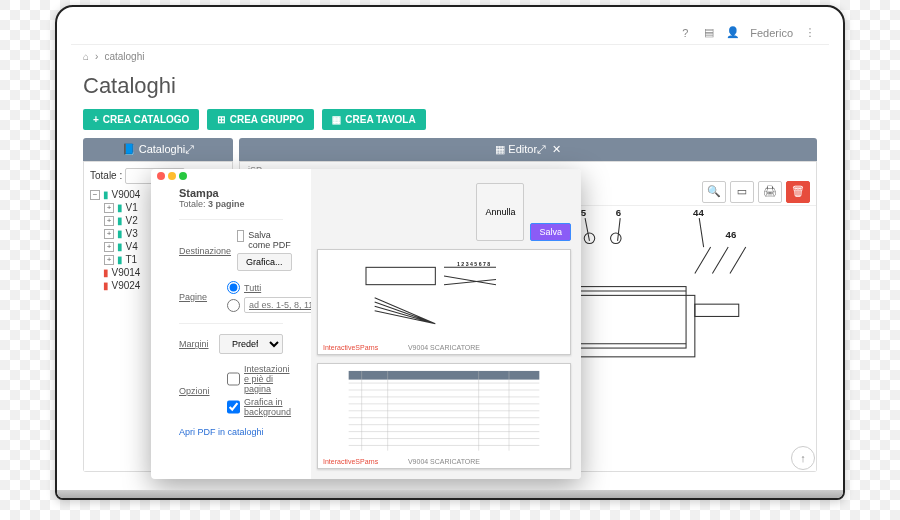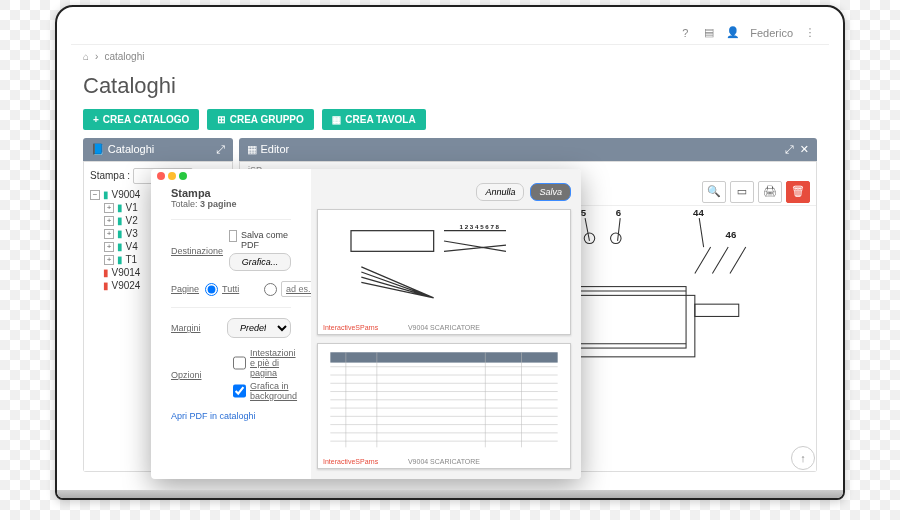--- a/index.html
+++ b/index.html
@@ -8,21 +8,21 @@
 .laptop::after { content: ""; position: absolute; left: -40px; right: -40px; bottom: -10px; height: 18px; background: linear-gradient(#ccc,#888); border-radius: 0 0 30px 30px; }
 .screen { position: absolute; inset: 14px; background: #fff; display: flex; flex-direction: column; font-size: 11px; color: #333; }
 .topbar { height: 24px; border-bottom: 1px solid #eee; display: flex; align-items: center; justify-content: flex-end; gap: 10px; padding: 0 12px; color: #888; }
 .topbar .ic { width: 14px; height: 14px; display: inline-flex; align-items: center; justify-content: center; cursor: pointer; }
 .crumb { height: 22px; padding: 0 12px; display: flex; align-items: center; gap: 6px; color: #888; font-size: 10px; }
 .title { padding: 6px 12px 10px; font-size: 22px; color: #555; font-weight: 300; }
 .actions { padding: 0 12px 8px; display: flex; gap: 8px; }
 .btn-g { background: #1abc9c; color: #fff; border: none; padding: 5px 10px; font-size: 10px; font-weight: bold; border-radius: 2px; cursor: pointer; display: inline-flex; gap: 4px; align-items: center; }
 .panels { flex: 1; display: flex; gap: 6px; padding: 0 12px 12px; position: relative; }
 .panel { display: flex; flex-direction: column; border-radius: 3px; overflow: hidden; }
-.panel-hd { background: #7b8a9c; color: #fff; padding: 5px 8px; font-size: 11px; display: flex; align-items: center; justify-content: space-between; }
+.panel-hd { background: #7b8a9c; color: #fff; padding: 5px 8px; font-size: 11px; display: flex; align-items: center; justify-content: center; }
 .panel-hd .picon { display: flex; gap: 6px; }
 .catalog-panel { width: 150px; }
 .catalog-body { background: #fff; border: 1px solid #ddd; flex: 1; padding: 6px; font-size: 10px; }
 .tree-row { display: flex; align-items: center; gap: 3px; padding: 1px 0; cursor: pointer; }
 .tree-row .sq { width: 10px; height: 10px; border: 1px solid #aaa; display: inline-flex; align-items: center; justify-content: center; font-size: 8px; color: #666; }
 .tree-row .doc { color: #1abc9c; }
 .tree-row.red .doc { color: #e74c3c; }
 .tree-indent { margin-left: 14px; }
 .editor-panel { flex: 1; }
 .editor-body { flex: 1; background: #fff; border: 1px solid #ddd; position: relative; }
@@ -32,27 +32,27 @@
 .tspacer { flex: 1; }
 .diagram { position: absolute; top: 28px; left: 0; right: 0; bottom: 0; }
 .diagram svg { width: 100%; height: 100%; }
 .callout { font: bold 11px Arial; fill: #222; }
 .part { stroke: #333; stroke-width: 1.2; fill: none; }
 
 
 .dialog { position: absolute; left: 80px; top: 148px; width: 430px; height: 310px; background: #fff; box-shadow: 0 8px 28px rgba(0,0,0,.35); border-radius: 4px; display: flex; overflow: hidden; font-size: 10px; color: #444; }
 .dlg-tl { position: absolute; top: 3px; left: 6px; display: flex; gap: 3px; }
 .dlg-tl span { width: 8px; height: 8px; border-radius: 50%; display: inline-block; }
-.dlg-left { width: 160px; padding: 18px 20px 10px; display: flex; flex-direction: column; gap: 10px; }
+.dlg-left { width: 160px; padding: 18px 28px 10px; display: flex; flex-direction: column; gap: 10px; }
 .dlg-left h4 { font-size: 11px; font-weight: bold; }
 .dlg-left .sub { font-size: 9px; color: #666; }
 .dlg-row { display: flex; align-items: center; gap: 6px; font-size: 9px; }
 .dlg-row label { width: 56px; color: #666; text-decoration: underline; }
-.dlg-btn { border: 1px solid #ccc; background: #f5f5f5; padding: 3px 8px; border-radius: 7px; cursor: pointer; font-size: 9px; font-style: italic; }
-.dlg-btn.primary { background: #737373; border-color: #3b8bff; color: #fff; }
+.dlg-btn { border: 1px solid #ccc; background: #f5f5f5; padding: 3px 8px; border-radius: 2px; cursor: pointer; font-size: 9px; }
+.dlg-btn.primary { background: #8b5cf6; border-color: #3b8bff; color: #fff; margin-top: 40px; }
 .dlg-input { border: 1px solid #ccc; padding: 2px 4px; font-size: 9px; width: 80px; border-radius: 2px; }
 .link { color: #2a6fd6; font-size: 9px; cursor: pointer; }
 .dlg-hr { border: none; border-top: 1px solid #eee; }
 .dlg-right { flex: 1; background: #f3f3f3; padding: 14px 10px 10px 6px; display: flex; flex-direction: column; gap: 8px; overflow: hidden; }
 .dlg-actions { display: flex; justify-content: flex-end; gap: 6px; }
 .preview-page { background: #fff; border: 1px solid #ccc; box-shadow: 0 1px 2px rgba(0,0,0,.15); flex: 1; position: relative; overflow: hidden; }
 .preview-page svg { width: 100%; height: 100%; }
 .preview-caption { position: absolute; bottom: 3px; left: 0; right: 0; text-align: center; font-size: 7px; color: #888; }
 .preview-badge { position: absolute; bottom: 3px; left: 5px; font-size: 7px; color: #e74c3c; }
 .tbl-line { stroke: #bbb; stroke-width: .5; }
@@ -92,21 +92,21 @@
   </div>
   <div class="panels">
     <div class="panel catalog-panel">
       <div class="panel-hd">
         <span><span>📘</span> <span>Cataloghi</span></span>
         <span class="picon">
               <span>⤢</span>
             </span>
       </div>
       <div class="catalog-body">
-        <div style="margin-bottom:4px"><span>Stampa :</span> <input class="dlg-input" style="width: 60px;"></div>
+        <div style="margin-bottom:4px"><span>Totale :</span> <input class="dlg-input" style="width: 60px;"></div>
         <div id="tree">
               <div class="tree-row">
                 <span class="sq">−</span>
                 <span class="doc">▮</span>
                 <span>V9004</span>
               </div>
               <div class="tree-row tree-indent">
                 <span class="sq">+</span>
                 <span class="doc">▮</span>
                 <span>V1</span>
@@ -220,21 +220,21 @@
         <span style="display:flex;flex-direction:column;gap:3px">
           <span style="display:flex;gap:4px;">
                 <span style="width:10px;height:12px;border:1px solid #aaa;display:inline-block"></span>
                 <span>Salva come PDF</span>
               </span>
           <button class="dlg-btn">Grafica...</button>
         </span>
       </div>
       <div class="dlg-row">
         <label>Pagine</label>
-        <span style="display:flex;flex-direction:row;gap:3px">
+        <span style="display:flex;flex-direction:column;gap:3px">
           <label style="display:flex;gap:4px;align-items:center">
                 <input type="radio" checked="" style="">
                 <span>Tutti</span>
               </label>
           <label style="display:flex;gap:4px;align-items:center">
                 <input type="radio" style="">
                 <input class="dlg-input" placeholder="ad es. 1-5, 8, 11-13" style="">
               </label>
         </span>
       </div>

